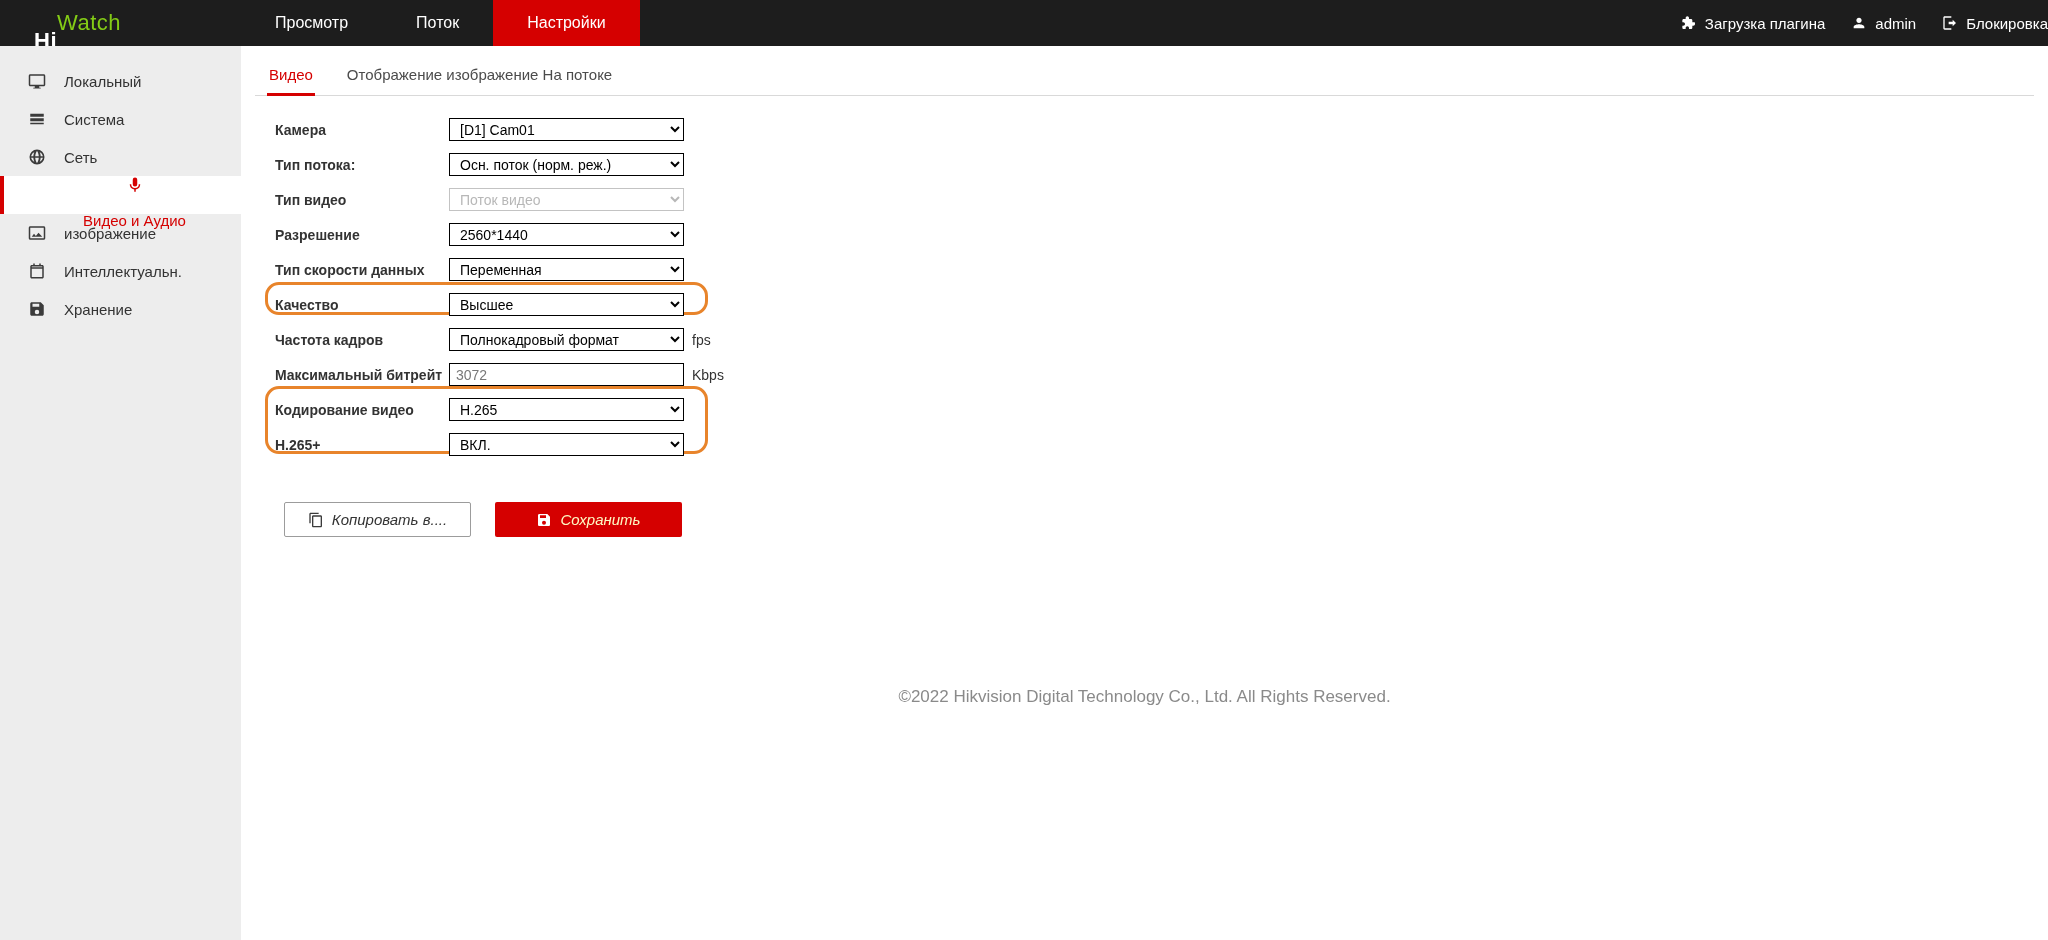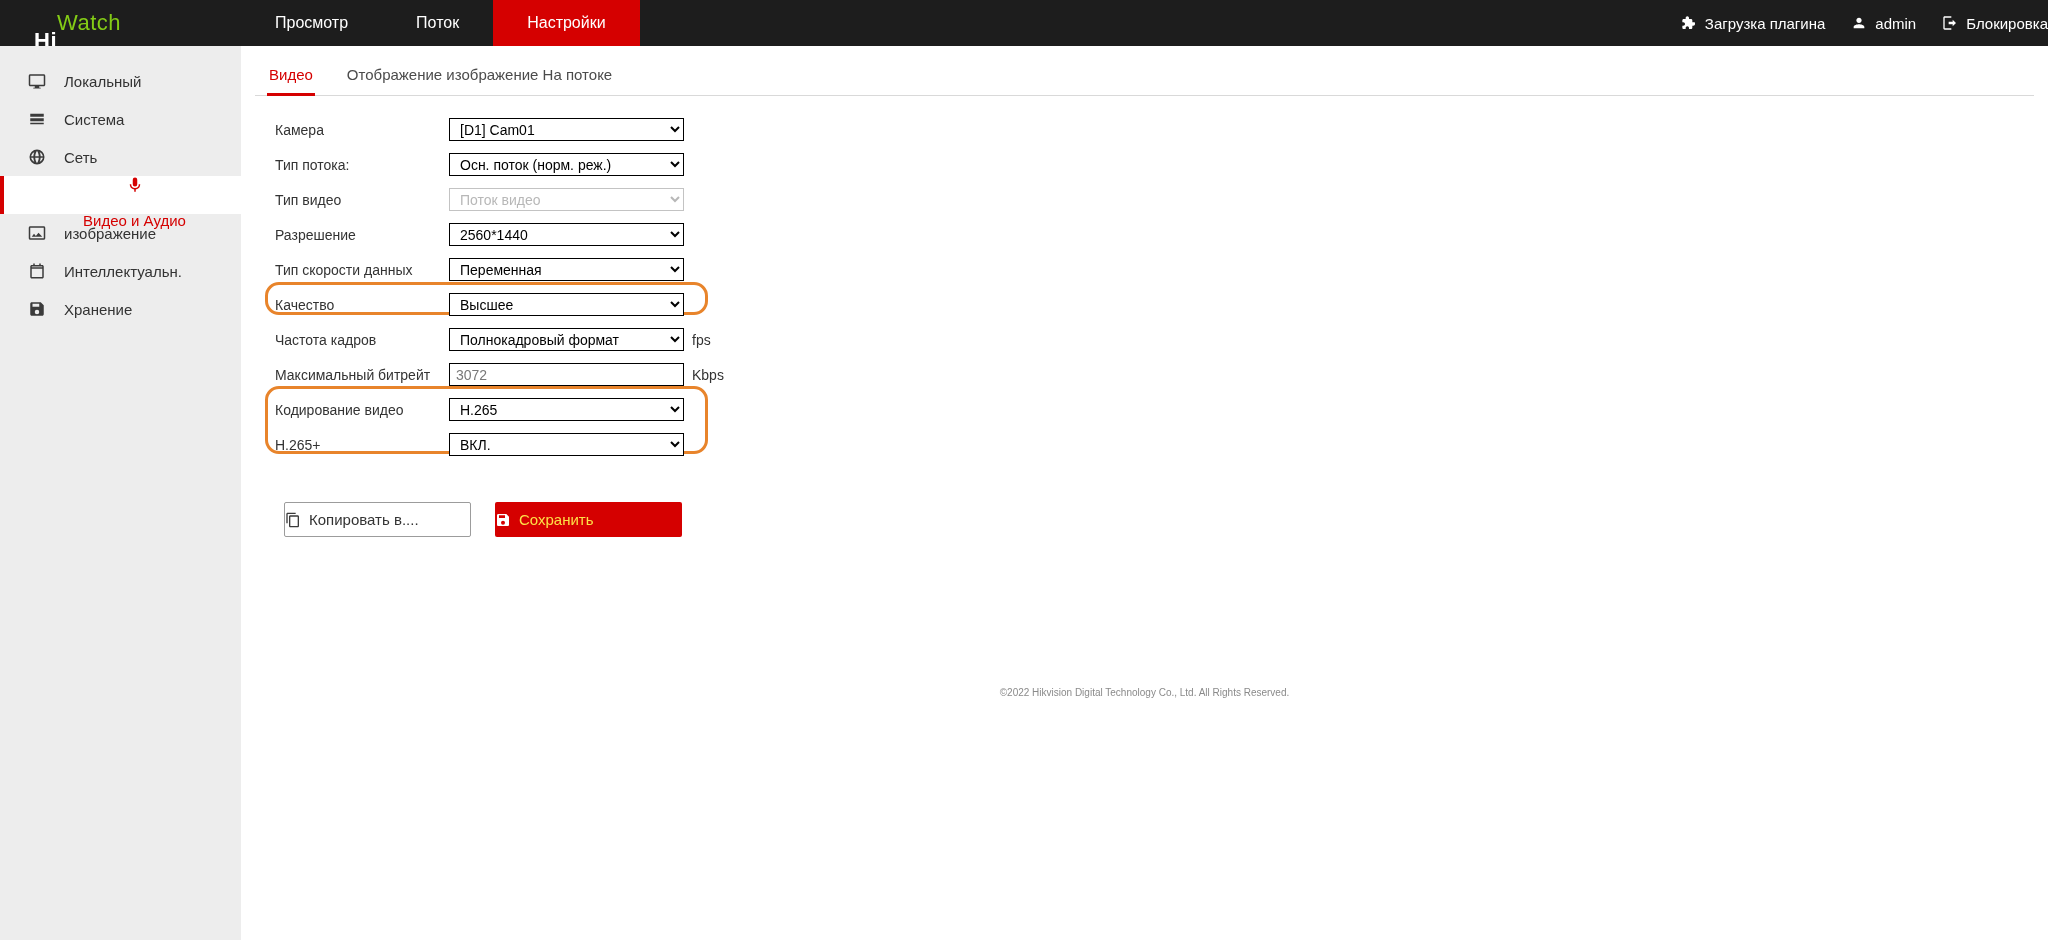--- a/index.html
+++ b/index.html
@@ -84,21 +84,21 @@
     margin-bottom: -1px;
   }
 
   .form { margin-top: 16px; padding-left: 20px; }
   .row {
     display: flex;
     align-items: center;
     height: 35px;
     position: relative;
   }
-  .row .lbl { width: 174px; font-size: 14px; color: #333; }
+  .row .lbl { width: 174px; font-size: 14px; color: #333; font-weight: bold; }
   .field {
     width: 235px;
     position: relative;
   }
   .field select, .field input {
     width: 100%;
     height: 23px;
     border: 1px solid #000;
     padding: 0 6px;
     font-size: 14px;
@@ -123,45 +123,46 @@
   .h1 { top: -5px; height: 33px; }
   .h2-wrap { position: relative; }
   .h2 { top: -6px; height: 68px; }
 
   .actions { margin-top: 40px; display: flex; gap: 24px; padding-left: 9px; }
   .btn {
     height: 35px;
     width: 187px;
     display: inline-flex;
     align-items: center;
-    justify-content: flex-start;
+    justify-content: center;
     gap: 8px;
     font-size: 15px;
     cursor: pointer;
     border-radius: 2px;
+    font-style: italic;
   }
   .btn.outline {
     background: #fff;
     border: 1px solid #9c9c9c;
     color: #333;
   }
   .btn.primary {
     background: #d50000;
-    color: #fde047;
+    color: #fef9c3;
     border: none;
   }
   .btn .btn-icon { width: 16px; height: 16px; }
   .btn.outline .btn-icon { fill: #3b3b3b; }
   .btn.primary .btn-icon { fill: #fff; }
 
   .footer {
     margin-top: 150px;
     text-align: center;
     color: #8a8a8a;
-    font-size: 10px;
+    font-size: 17px;
     padding-bottom: 20px;
   }
 </style>
 </head>
 <body>
 
 <div class="topbar">
   <div class="logo">
     <span class="hi">Hi</span>
       <span class="watch">Watch</span>

